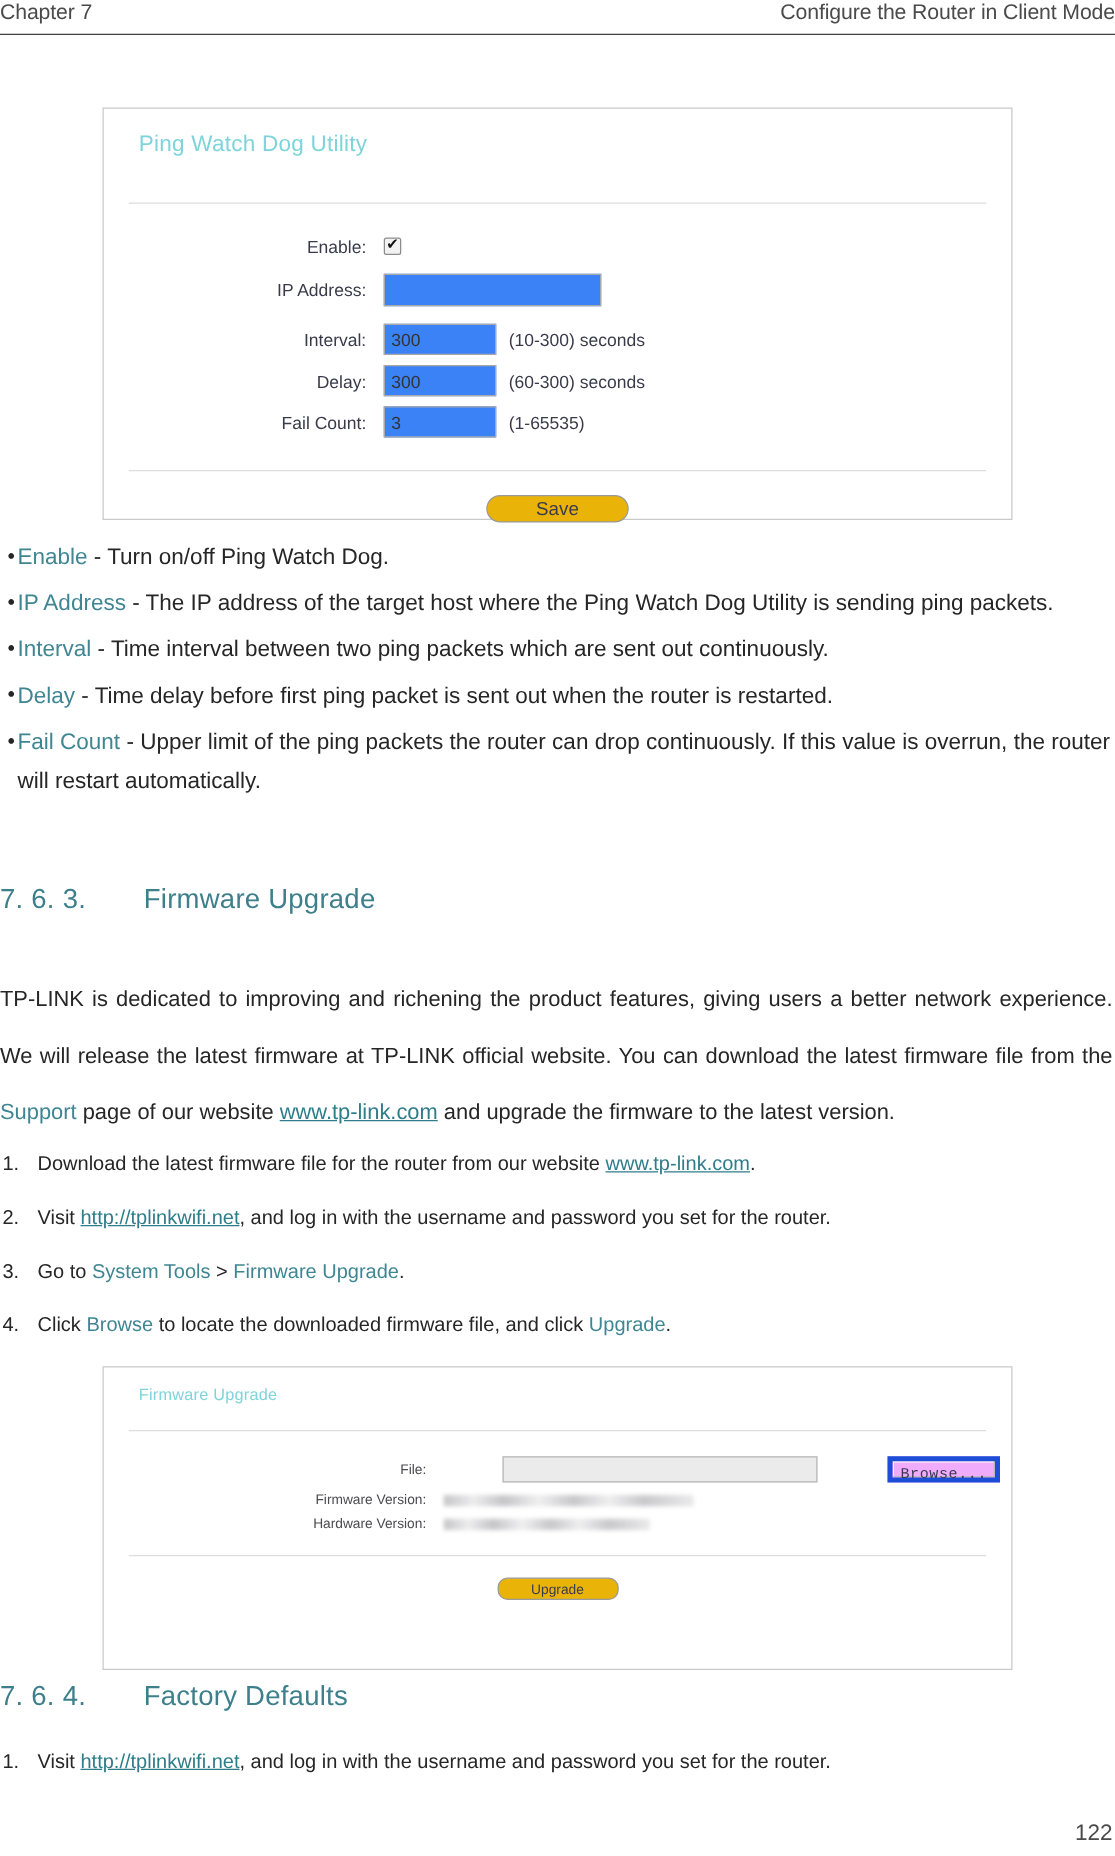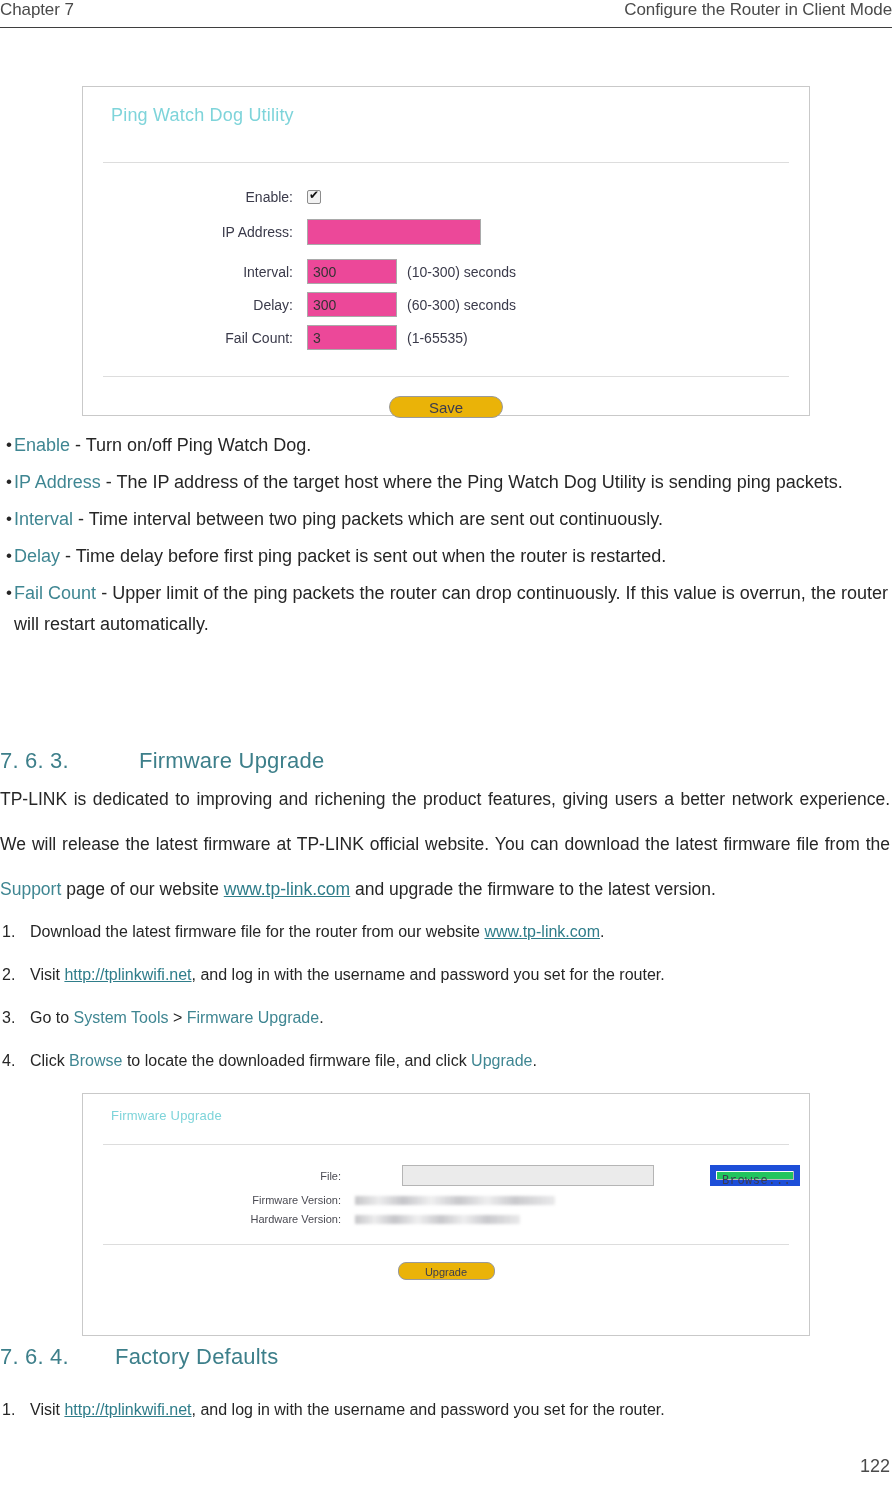--- a/index.html
+++ b/index.html
@@ -75,21 +75,21 @@
     font-size: 14px;
     padding-right: 14px;
     box-sizing: border-box;
   }
   .form-label.small {
     font-size: 11px;
     color: #4a4a52;
   }
   .txt-input {
     border: 1px solid #a9a9a9;
-    background: #ec4899;
+    background: #3b82f6;
     box-sizing: border-box;
     font-family: "Liberation Sans", sans-serif;
     font-size: 14px;
     color: #333333;
     padding: 2px 5px;
     line-height: 20px;
   }
   .hint {
     font-size: 14px;
     color: #3a3a4a;
@@ -135,22 +135,22 @@
     line-height: 16px;
     font-size: 11px;
     border-radius: 8px;
   }
   .btn-browse {
     width: 90px;
     height: 21px;
     line-height: 19px;
     font-size: 12px;
     border-radius: 0;
-    border: 6px solid #1d4ed8;
-    background: #22c55e;
+    border: 4px solid #1d4ed8;
+    background: #f0abfc;
     font-family: "Liberation Mono", monospace;
     letter-spacing: 0.5px;
     box-shadow: inset -1px -1px 0 #b8b8b8, inset 1px 1px 0 #ffffff;
   }
   .file-input {
     width: 252px;
     height: 21px;
     border: 1px solid #b5b5b5;
     background: #ebebeb;
     box-sizing: border-box;
@@ -297,21 +297,21 @@
     <span class="teal">Interval</span><span> - Time interval between two ping packets which are sent out continuously.</span>
   </li>
   <li class="bullet-item">
     <span class="teal">Delay</span><span> - Time delay before first ping packet is sent out when the router is restarted.</span>
   </li>
   <li class="bullet-item">
     <span class="teal">Fail Count</span><span> - Upper limit of the ping packets the router can drop continuously. If this value is overrun, the router will restart automatically.</span>
   </li>
 </ul>
 
-<div class="sec-heading" style="position:absolute; left:0px; top:748px; width:600px;gap:24px;">
+<div class="sec-heading" style="position:absolute; left:0px; top:706px; width:600px;">
   <span class="num">7. 6. 3.</span>
   <span>Firmware Upgrade</span>
 </div>
 
 <p class="para" style="position:absolute; left:0px; top:777px; width:890px;">
   <span>TP-LINK is dedicated to improving and richening the product features, giving users a better network experience. We will release the latest firmware at TP-LINK official website. You can download the latest firmware file from the </span><span class="teal">Support</span><span> page of our website </span><span class="link">www.tp-link.com</span><span> and upgrade the firmware to the latest version.</span>
 </p>
 
 <ul class="num-list" style="position:absolute; left:0px; top:918px; width:890px;">
   <li class="num-item">

